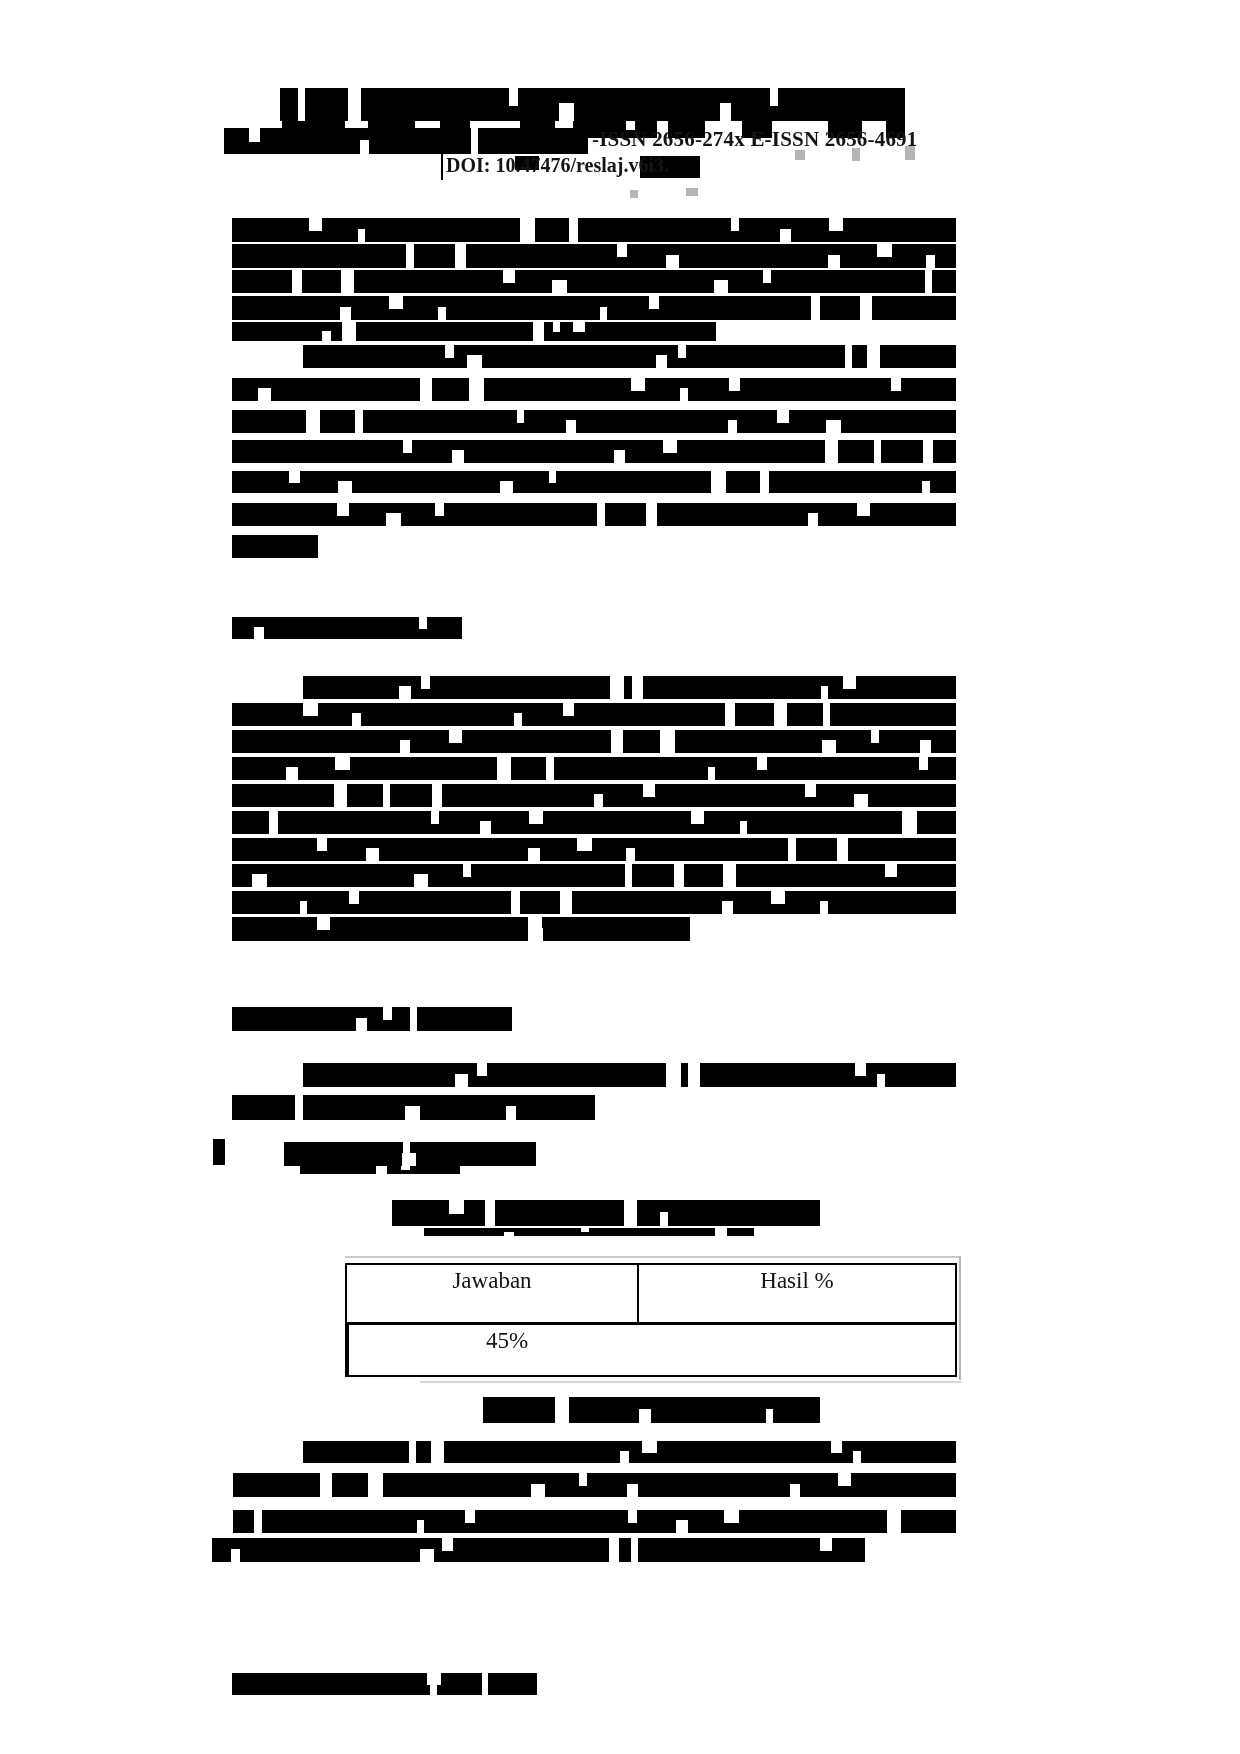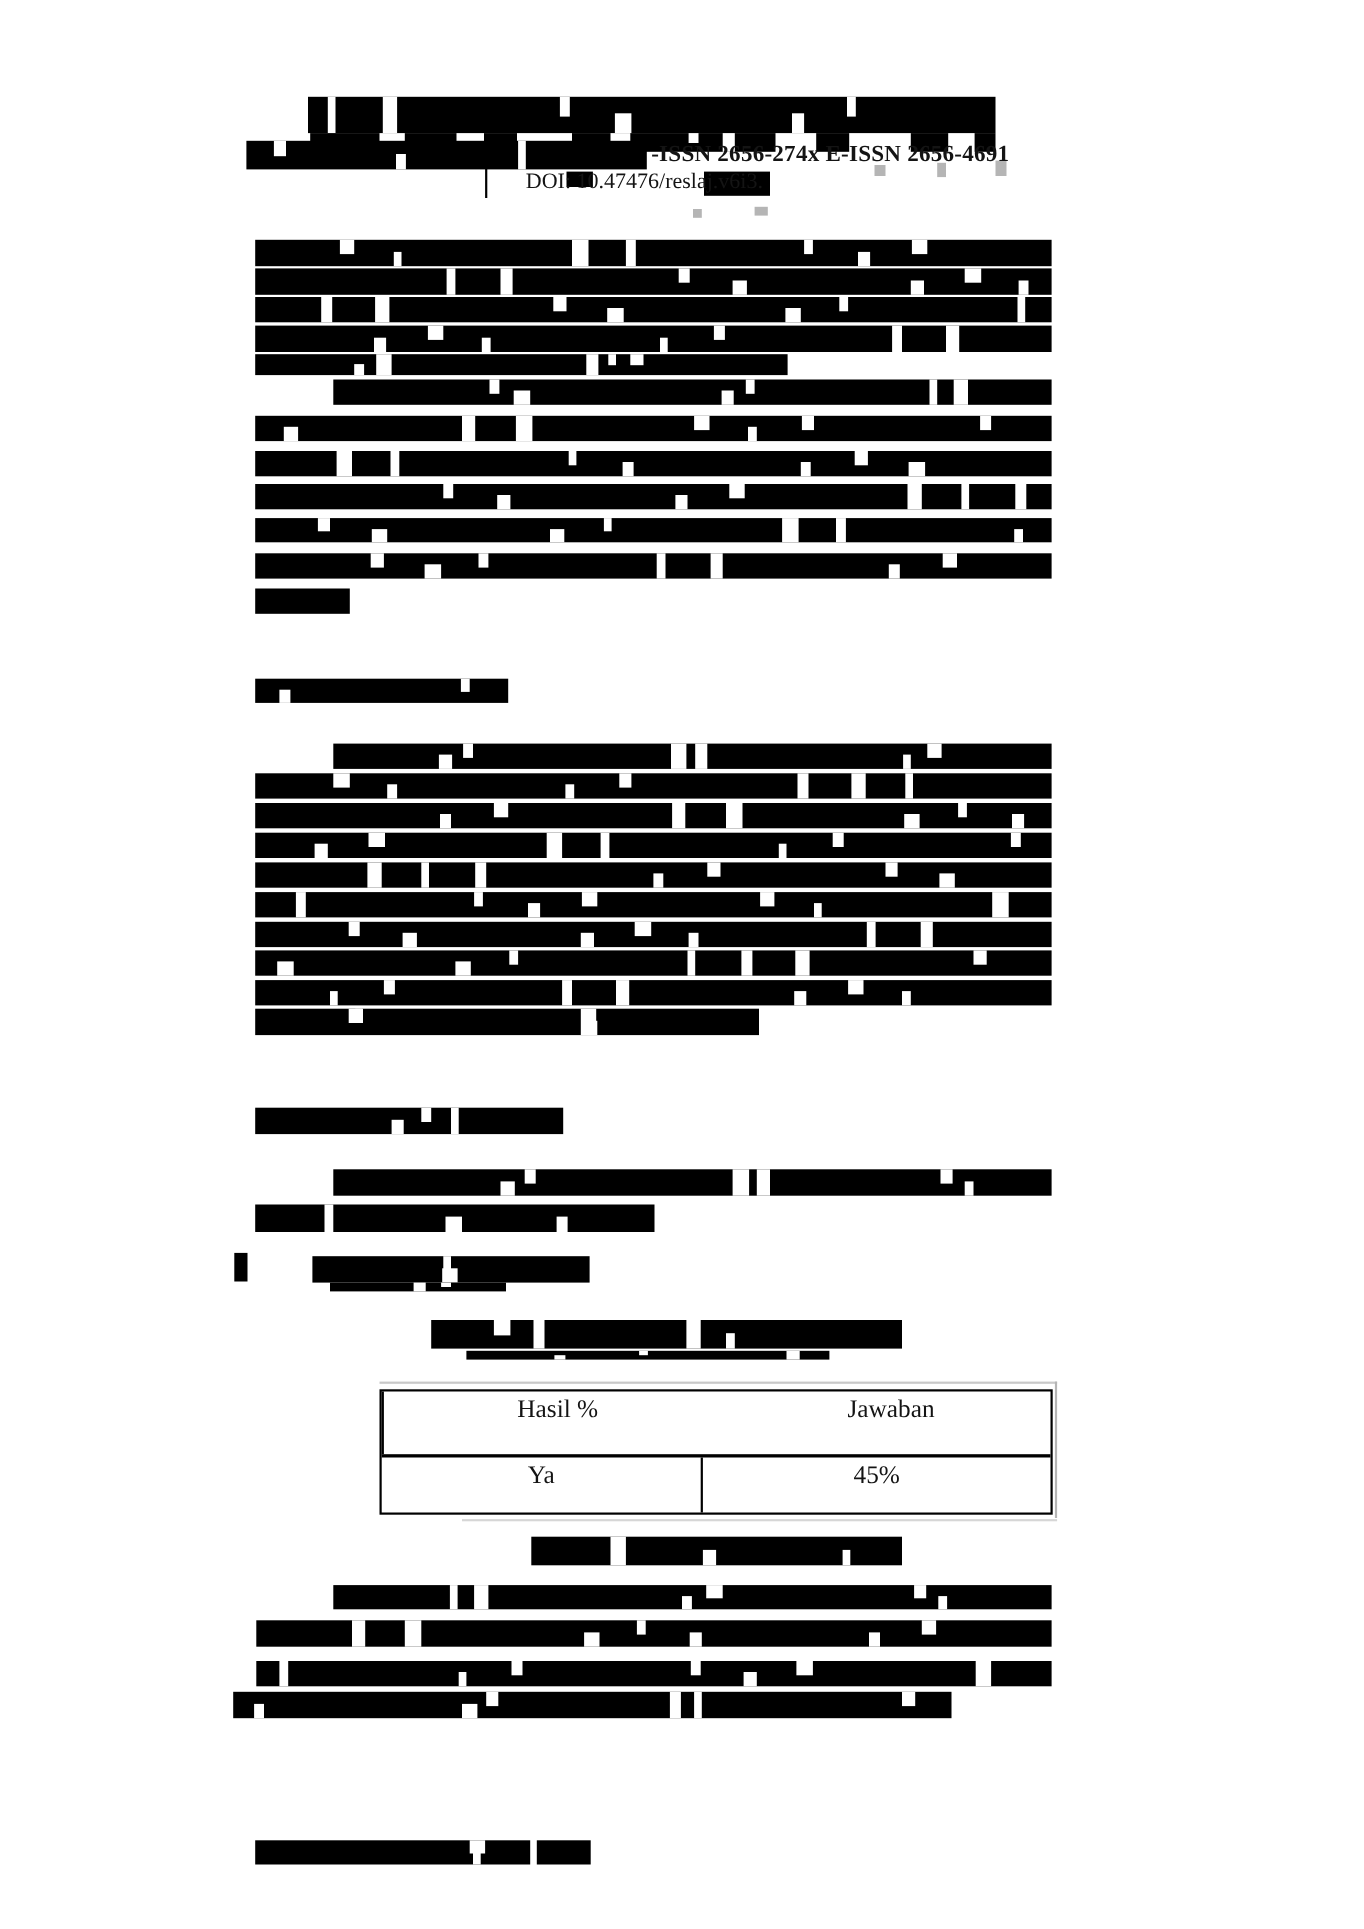--- a/index.html
+++ b/index.html
@@ -9,21 +9,21 @@
     background:#ffffff;
     font-family:"Liberation Serif","DejaVu Serif",serif;
     color:#141414;
     overflow:hidden;
   }
   .rb{position:absolute;background:#000;}
   .gap{position:absolute;background:#fff;}
   .gray{position:absolute;background:#8a8a8a;}
   .txt{position:absolute;white-space:nowrap;color:#141414;}
   .issn{font-size:21px;font-weight:bold;letter-spacing:.2px;}
-  .doi{font-size:20px;font-weight:normal;margin-left:32px;}
+  .doi{font-size:20px;font-weight:bold;}
   
   .tblshadow-top{position:absolute;left:345px;top:1256px;width:616px;height:2px;background:#c9c9c9;}
   .tblshadow-right{position:absolute;left:959px;top:1256px;width:2px;height:124px;background:#b5b5b5;}
   .tblshadow-bottom{position:absolute;left:420px;top:1381px;width:541px;height:2px;background:#d6d6d6;}
   .tbl{
     position:absolute;left:345px;top:1263px;width:612px;
     border:2px solid #000;box-sizing:border-box;background:#fff;
   }
   .trow{display:flex;box-sizing:border-box;}
   .trow.head{height:57px;}
@@ -344,22 +344,21 @@
   <div class="txt issn" style="left:592px;top:127px;">-ISSN 2656-274x E-ISSN 2656-4691</div>
 
   <div class="txt doi" style="left:446px;top:154px;">DOI: 10.47476/reslaj.v6i3.</div>
 
   <div class="tblshadow-top"></div>
   <div class="tblshadow-right"></div>
   <div class="tblshadow-bottom"></div>
 
   <div class="tbl">
     <div class="trow head">
+      <div class="tcell c1">Jawaban</div>
       <div class="tcell c2">Hasil %</div>
-      <div class="tcell c1">Jawaban</div>
     </div>
     <div class="trow data">
-      <div class="tcell c1">Ya</div>
       <div class="tcell c2">45%</div>
     </div>
   </div>
 
 </div>
 
 </body></html>

